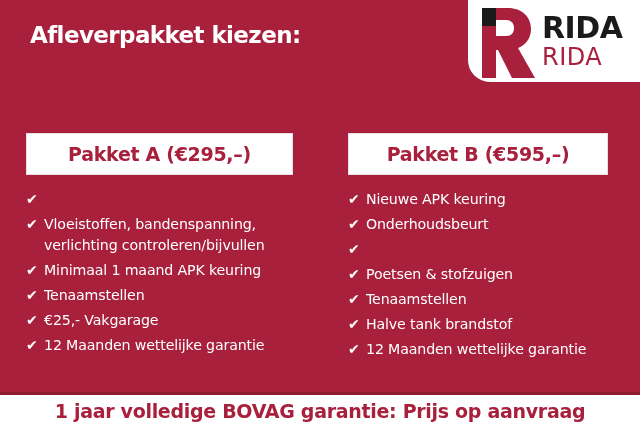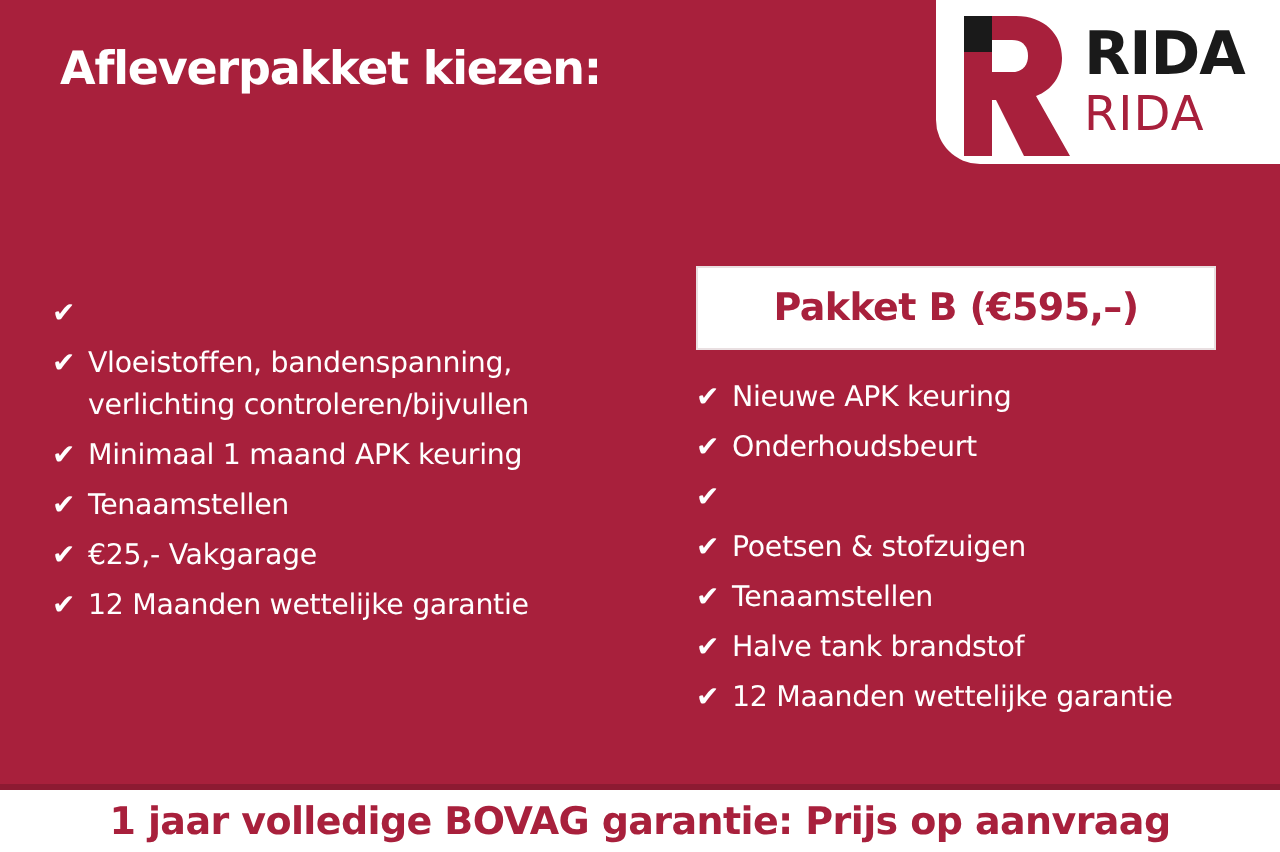--- a/index.html
+++ b/index.html
@@ -194,20 +194,23 @@
       <span class="logo-rida">RIDA</span>
       <span class="logo-groep">RIDA</span>
     </div>
   </div>
 
   <h1 class="headline">Afleverpakket kiezen:</h1>
 
   <div class="columns">
 
     <div class="col col-a">
+      <div class="pkg-header">
+        <span class="pkg-header-text">Pakket A (€295,–)</span>
+      </div>
       <ul class="feature-list">
         <li class="feature-item">
           <span class="check-icon">✔</span>
         </li>
         <li class="feature-item">
           <span class="check-icon">✔</span>
           <span class="feature-text">Vloeistoffen, bandenspanning, verlichting controleren/bijvullen</span>
         </li>
         <li class="feature-item">
           <span class="check-icon">✔</span>

